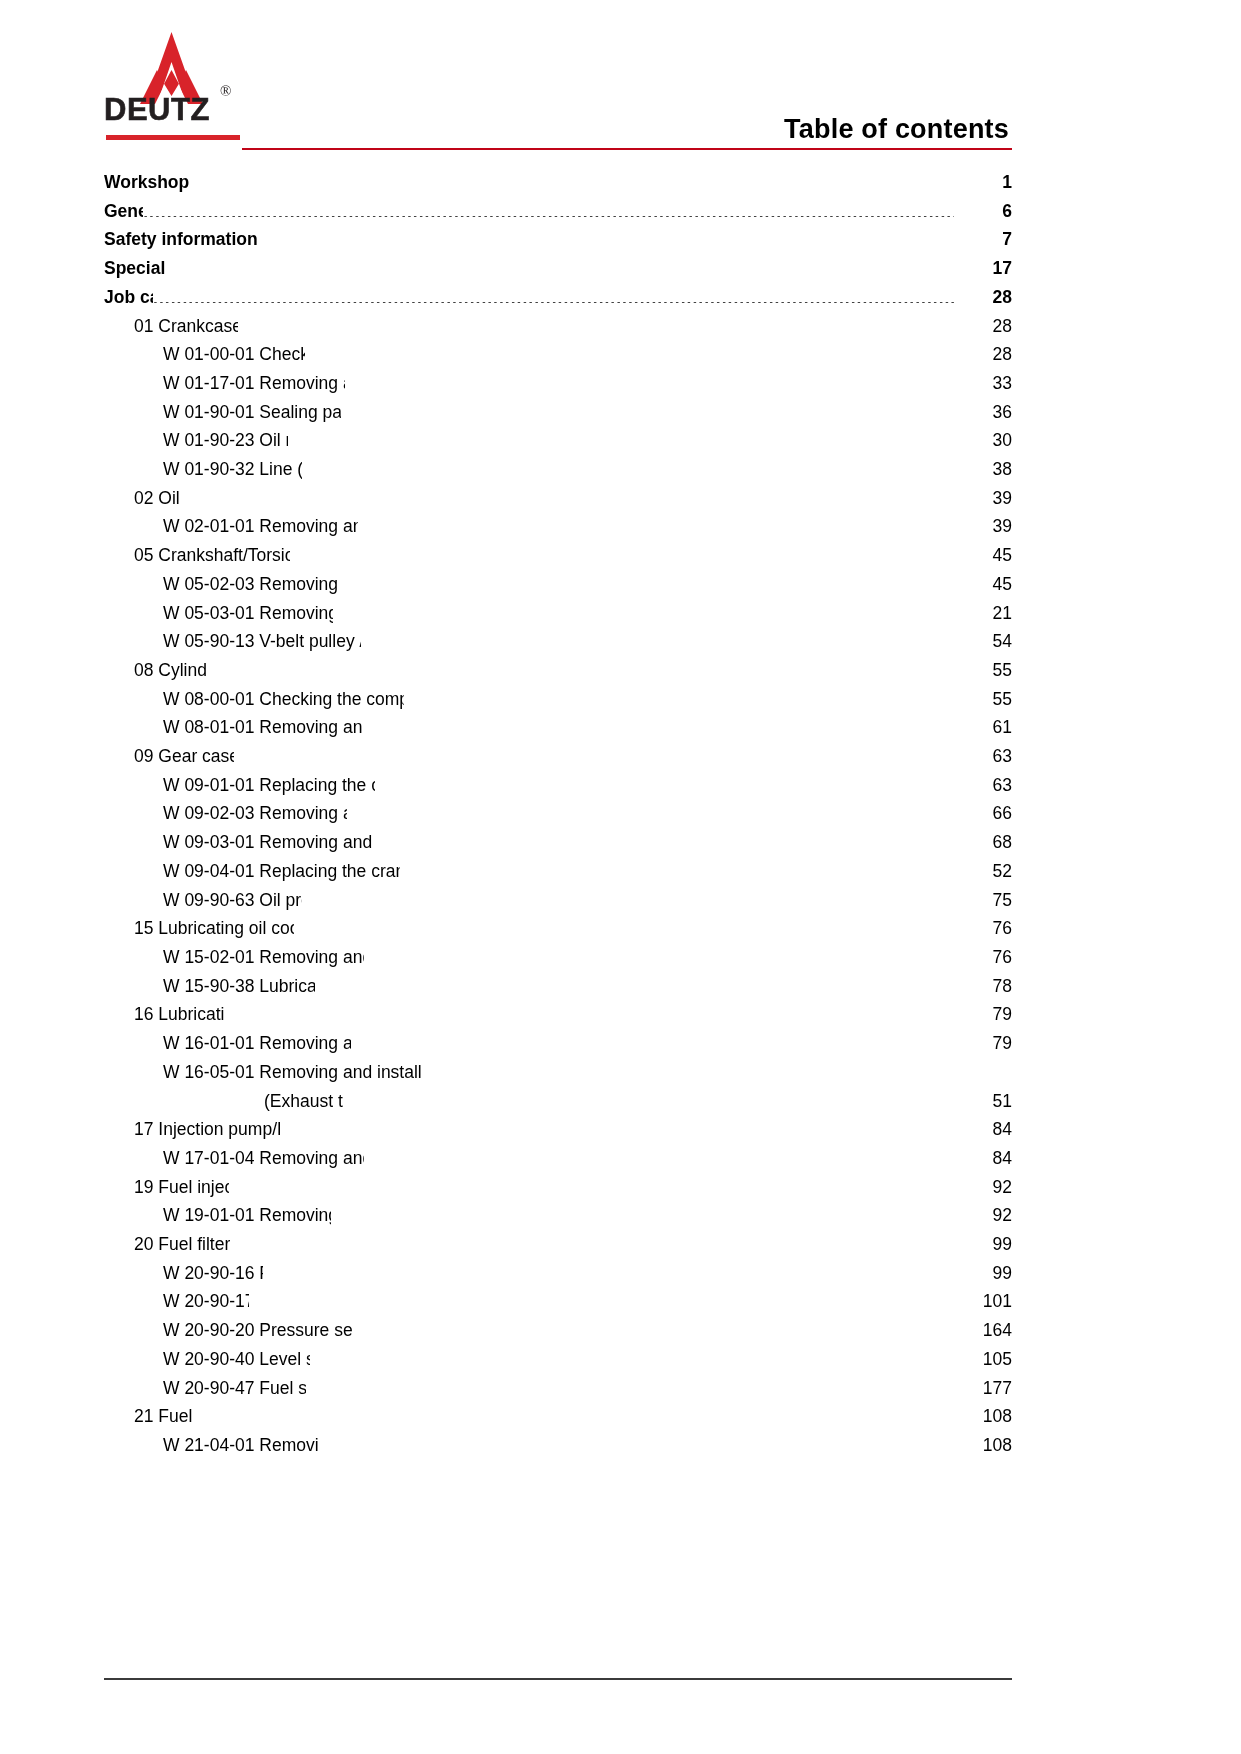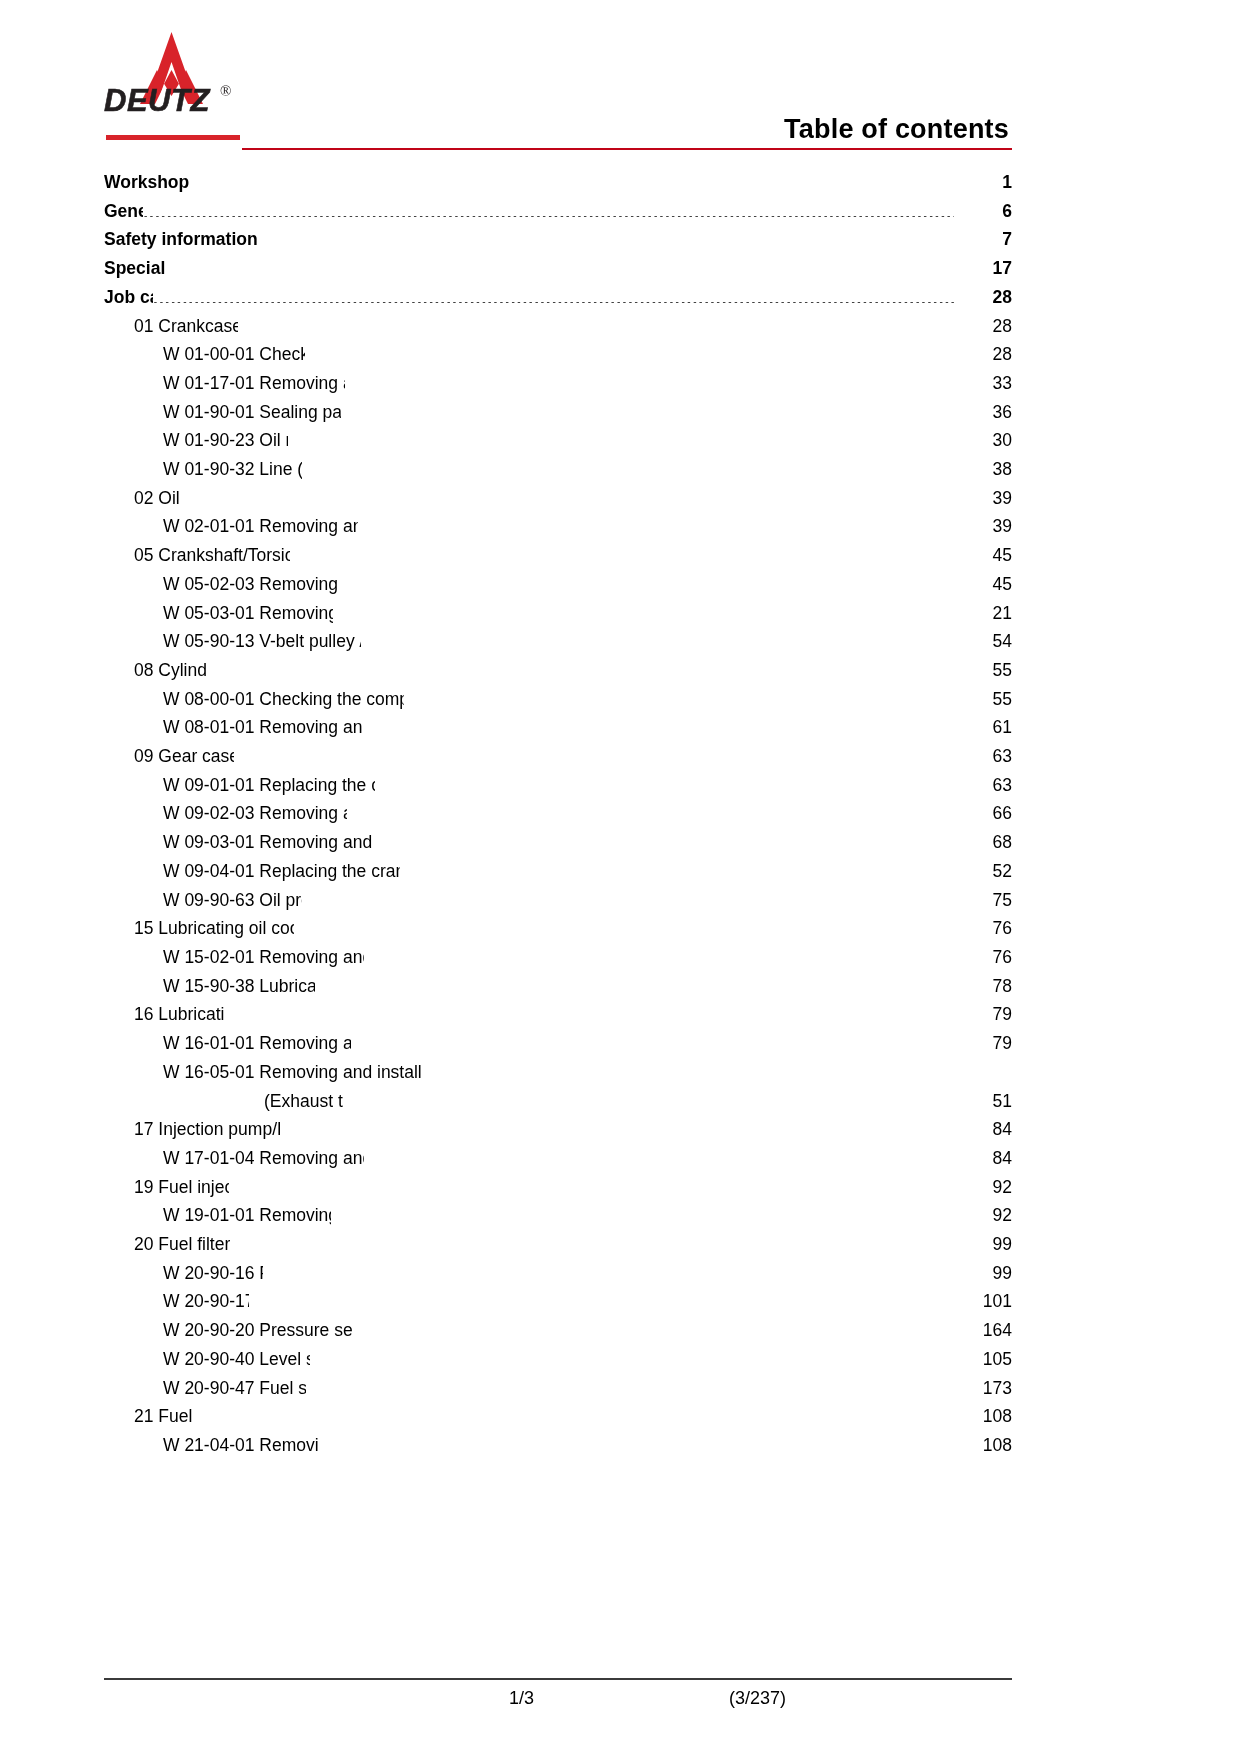--- a/index.html
+++ b/index.html
@@ -51,24 +51,23 @@
     left: 116px;
     top: 52px;
     font-size: 15px;
     line-height: 1;
     color: #231f20;
     font-family: "Liberation Serif", serif;
   }
   .logo-word {
     position: absolute;
     left: 0px;
-    top: 55px;
+    top: 64px;
     width: 140px;
     height: 28px;
-    font-style: italic;
   }
   .logo-word-text {
     font-family: "Liberation Sans", sans-serif;
     font-weight: bold;
     font-size: 31px;
     letter-spacing: 0.5px;
     color: #231f20;
     line-height: 28px;
     -webkit-text-stroke: 0.6px #231f20;
   }
@@ -418,33 +417,29 @@
         <span class="pageno">164</span>
       </div>
       <div class="toc-row lvl2">
         <span class="label">W 20-90-40 Level sensor (Fuel pre-filter)</span>
         <span class="leader"></span>
         <span class="pageno">105</span>
       </div>
       <div class="toc-row lvl2">
         <span class="label">W 20-90-47 Fuel supply pump (electric)</span>
         <span class="leader"></span>
-        <span class="pageno">173</span>
+        <span class="pageno">177</span>
       </div>
       <div class="toc-row lvl1">
         <span class="label">21 Fuel pipes </span>
         <span class="leader"></span>
         <span class="pageno">108</span>
       </div>
       <div class="toc-row lvl2">
         <span class="label">W 21-04-01 Removing and installing the rail</span>
         <span class="leader"></span>
         <span class="pageno">108</span>
       </div>
     </div>
 
   <div class="footer-rule"></div>
-  <div class="footer">
-    <span class="footer-left">1/3</span>
-    <span class="footer-right">(3/237)</span>
-  </div>
 
 </div>
 
 </body></html>

